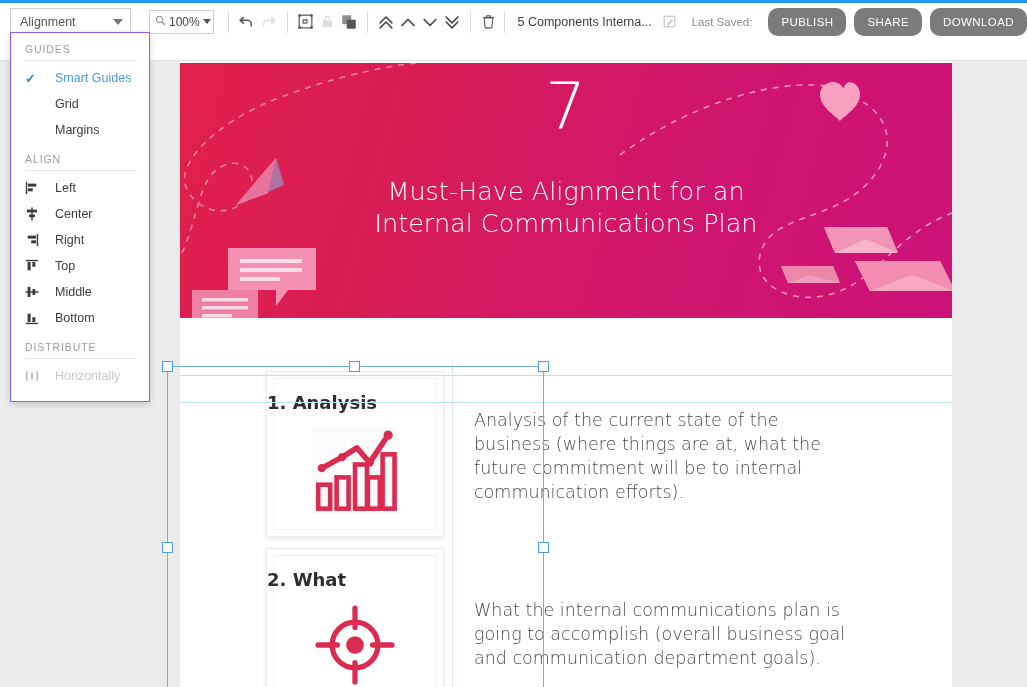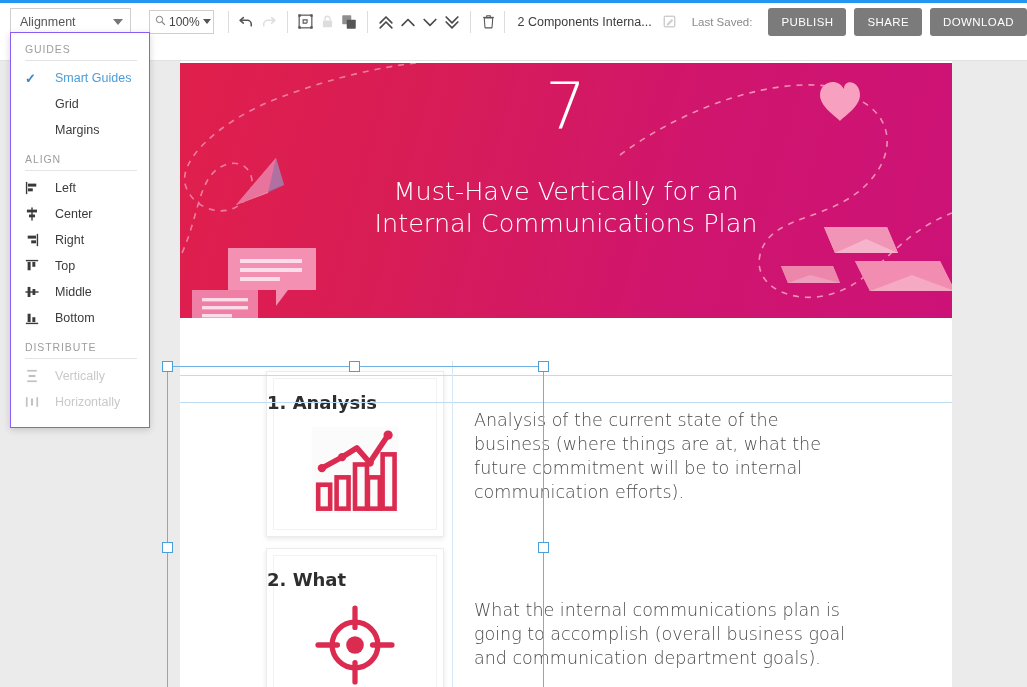--- a/index.html
+++ b/index.html
@@ -42,21 +42,21 @@
   .tb-ico { width:26px; height:26px; display:flex; align-items:center; justify-content:center; cursor:pointer; }
   .tb-ico svg { display:block; }
   .tb-ico.disabled { opacity:.32; cursor:default; }
 
   .doc-title { font-size:12.5px; color:#3d3d3d; margin-left:6px; white-space:nowrap; }
   .edit-ico { margin-left:10px; cursor:pointer; display:flex; align-items:center;}
   .last-saved { font-size:11.5px; color:#8a8a8a; margin-left:15px; white-space:nowrap; }
 
   .tb-actions { margin-left:16px; display:flex; gap:8px; align-items:center; }
   .btn {
-    background:#7b7b7b; color:#fff; border:none; border-radius:3px;
+    background:#7b7b7b; color:#fff; border:none; border-radius:10px;
     font-size:11.5px; letter-spacing:.4px; padding:8px 13px; cursor:pointer;
     font-family:"Liberation Sans", sans-serif;
   }
 
   
   .dropdown {
     position:absolute; top:32px; left:10px; width:140px;
     background:#fff; border:1px solid #8b5cf6; z-index:55;
     box-shadow:0 2px 7px rgba(0,0,0,.16);
     padding-bottom:12px;
@@ -220,21 +220,21 @@
       <div class="tb-ico">
         <svg width="17" height="17" viewBox="0 0 24 24">
             <path d="M6 7 h12 l-1 13 a1 1 0 0 1 -1 1 h-8 a1 1 0 0 1 -1 -1 z" fill="none" stroke="#555" stroke-width="1.5"></path>
             <line x1="4.5" y1="6.2" x2="19.5" y2="6.2" stroke="#555" stroke-width="1.6"></line>
             <path d="M9.5 6 V4 h5 v2" fill="none" stroke="#555" stroke-width="1.5"></path>
           </svg>
       </div>
 
       <div class="tb-sep" style="margin-left:4px;"></div>
 
-      <span class="doc-title">2 Components Interna...</span>
+      <span class="doc-title">5 Components Interna...</span>
 
       <span class="edit-ico">
         <svg width="15" height="15" viewBox="0 0 24 24">
             <rect x="3.5" y="3.5" width="17" height="17" rx="1.5" fill="none" stroke="#b9b9b9" stroke-width="1.6"></rect>
             <path d="M8 15.5 L15.5 8 L18 10.5 L10.5 18 L7.6 18.4 z" fill="#cfcfcf"></path>
           </svg>
       </span>
 
       <span class="last-saved">Last Saved:</span>
 
@@ -324,30 +324,20 @@
             <rect x="3" y="3.1" width="3.4" height="9.5" fill="#3a3a3a"></rect>
             <rect x="8.4" y="7.1" width="3.4" height="5.5" fill="#3a3a3a"></rect>
           </svg>
       </span>
       <span>Bottom</span>
     </div>
 
     <div class="dd-head">DISTRIBUTE</div>
     <div class="dd-rule"></div>
 
-    <div class="dd-item dim">
-      <span class="slot">
-        <svg width="14" height="14" viewBox="0 0 16 16">
-            <rect x="2.5" y="1" width="11" height="2" fill="#3a3a3a"></rect>
-            <rect x="4" y="6.8" width="8" height="2.4" fill="#3a3a3a"></rect>
-            <rect x="2.5" y="13" width="11" height="2" fill="#3a3a3a"></rect>
-          </svg>
-      </span>
-      <span>Vertically</span>
-    </div>
     <div class="dd-item dim">
       <span class="slot">
         <svg width="14" height="14" viewBox="0 0 16 16">
             <rect x="1" y="2.5" width="2" height="11" fill="#3a3a3a"></rect>
             <rect x="6.8" y="4" width="2.4" height="8" fill="#3a3a3a"></rect>
             <rect x="13" y="2.5" width="2" height="11" fill="#3a3a3a"></rect>
           </svg>
       </span>
       <span>Horizontally</span>
     </div>
@@ -389,21 +379,21 @@
             <rect x="60" y="205" width="62" height="4" fill="#ffe6ef" opacity=".9"></rect>
             <rect x="60" y="214" width="40" height="4" fill="#ffe6ef" opacity=".9"></rect>
             <path d="M12 227 h66 v32 h-22 l-10 13 v-13 h-34 z" fill="#f07fa6"></path>
             <rect x="22" y="235" width="46" height="3.4" fill="#ffe6ef" opacity=".9"></rect>
             <rect x="22" y="243" width="46" height="3.4" fill="#ffe6ef" opacity=".9"></rect>
             <rect x="22" y="251" width="30" height="3.4" fill="#ffe6ef" opacity=".9"></rect>
           </g>
         </svg>
         <div class="banner-num">7</div>
         <div class="banner-title">
-          <div>Must-Have Vertically for an</div>
+          <div>Must-Have Alignment for an</div>
           <div>Internal Communications Plan</div>
         </div>
       </div>
 
       <div class="card" style="left:86px; top:310px; width:178px; height:166px;">
         <div class="card-in"></div>
         <div class="card-title">1. Analysis</div>
         <div class="card-icon">
           <svg width="92" height="92" viewBox="0 0 100 100">
             <rect x="3" y="3" width="94" height="94" fill="#fbfbfb"></rect>

